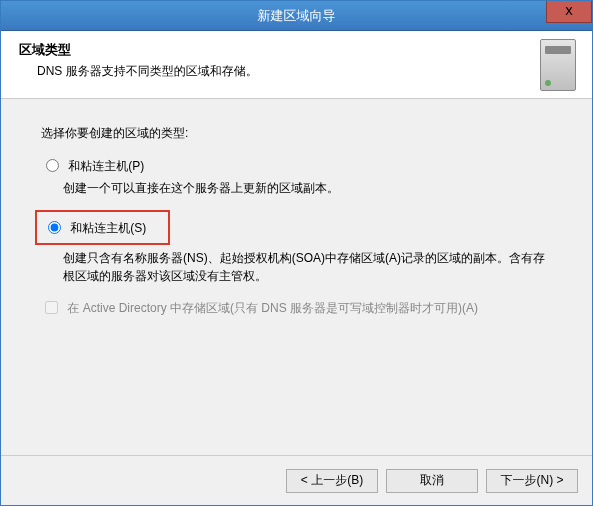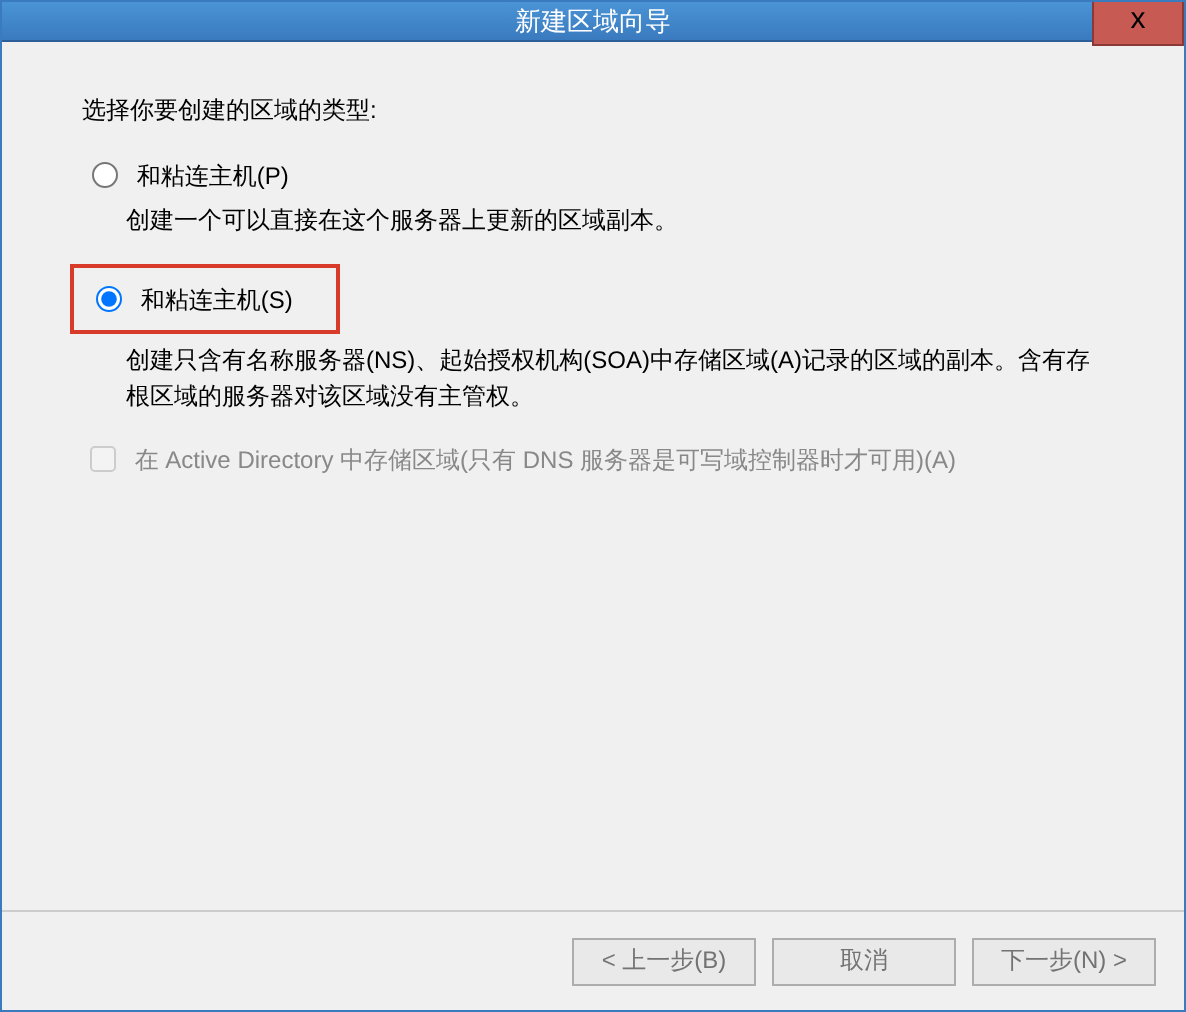--- a/index.html
+++ b/index.html
@@ -14,21 +14,21 @@
   }
   .window {
     width: 593px;
     height: 506px;
     background: #fff;
     border: 1px solid #3a7abf;
     display: flex;
     flex-direction: column;
   }
   .titlebar {
-    height: 20px;
+    height: 30px;
     background: linear-gradient(#4a94d6,#3a7abf);
     color: #fff;
     display: flex;
     align-items: center;
     justify-content: center;
     position: relative;
     font-size: 13px;
     border-bottom: 1px solid #2c5f99;
   }
   .titlebar .title { flex:1; text-align:center; }
@@ -92,36 +92,41 @@
     align-items:center;
     gap:8px;
     padding:0 14px;
   }
   .btn {
     min-width:92px;
     height:24px;
     background:#e9e9e9;
     border:1px solid #adadad;
     font-size:12px;
-    color:#737373;
+    color:#000000;
     padding:0 10px;
     cursor:pointer;
     font-family:inherit;
   }
 </style>
 </head>
 <body>
 
 <div class="window">
 
   <div class="titlebar">
     <span class="title">新建区域向导</span>
     <div class="close-btn">x</div>
   </div>
 
+  <div class="header-band">
+    <div class="h-title">区域类型</div>
+    <div class="h-sub">DNS 服务器支持不同类型的区域和存储。</div>
+    <div class="server-icon"></div>
+  </div>
 
   <div class="content">
     <div class="prompt">选择你要创建的区域的类型:</div>
 
     <div class="opt">
       <label>
         <input type="radio" name="zone" class="radio" style="">
         <span>和粘连主机(P)</span>
       </label>
     </div>

